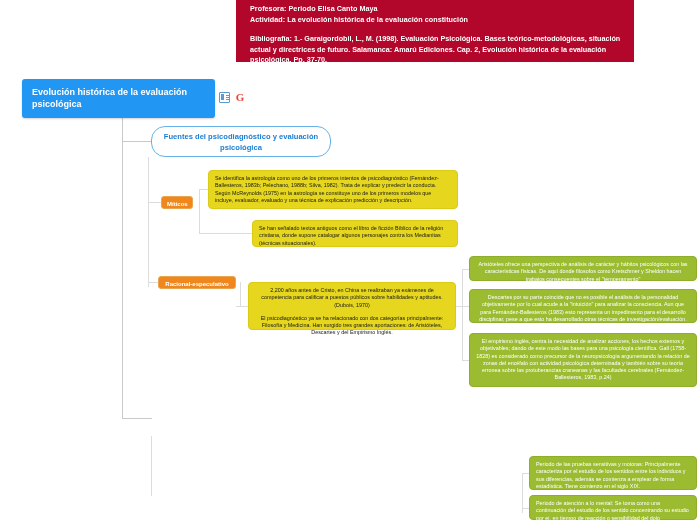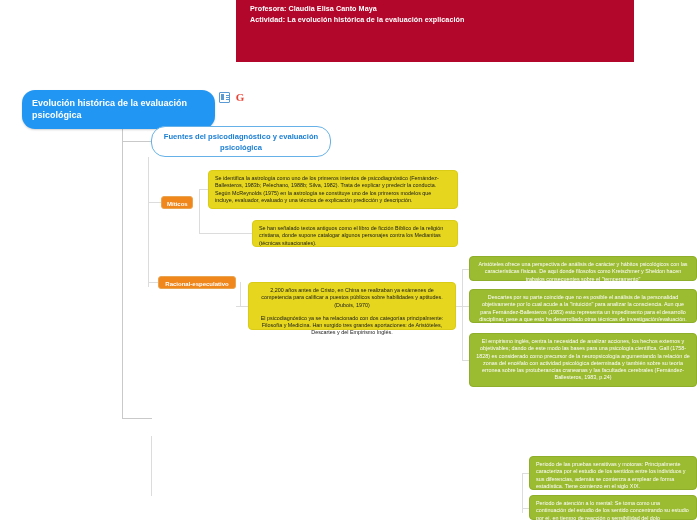--- a/index.html
+++ b/index.html
@@ -43,29 +43,28 @@
   }
 
   
   .root-node {
     position: absolute;
     left: 22px;
     top: 79px;
     width: 193px;
     height: 39px;
     background: #2196f3;
-    border-radius: 13px;
+    border-radius: 3px;
     box-sizing: border-box;
     padding: 7px 10px;
     color: #ffffff;
     font-size: 9px;
     font-weight: bold;
     line-height: 12px;
     box-shadow: 0 1px 2px rgba(0,0,0,0.18);
-    margin-top: 11px;
   }
   .root-icons {
     position: absolute;
     left: 219px;
     top: 91px;
     display: flex;
     gap: 4px;
     align-items: center;
   }
   .icon-note {
@@ -209,22 +208,23 @@
   <div class="conn conn-h conn-light" style="left:456px; top:306px; width:7px;"></div>
   <div class="conn conn-h conn-light" style="left:462px; top:269px; width:8px;"></div>
   <div class="conn conn-h conn-light" style="left:462px; top:306px; width:8px;"></div>
   <div class="conn conn-h conn-light" style="left:462px; top:360px; width:8px;"></div>
   <div class="conn conn-v conn-light" style="left:151px; top:436px; height:60px;"></div>
   <div class="conn conn-v conn-light" style="left:522px; top:473px; height:40px;"></div>
   <div class="conn conn-h conn-light" style="left:522px; top:473px; width:8px;"></div>
   <div class="conn conn-h conn-light" style="left:522px; top:508px; width:8px;"></div>
 
   <div class="banner">
-    <div class="banner-line">Profesora: Claudia Elisa Canto Maya</div>
-    <div class="banner-line">Actividad: La evolución histórica de la evaluación explicación</div>
+    <div class="banner-line">Profesora: Periodo Elisa Canto Maya</div>
+    <div class="banner-line">Actividad: La evolución histórica de la evaluación constitución</div>
+    <div class="banner-bib">Bibliografía: 1.- Garaigordobil, L., M. (1998). Evaluación Psicológica. Bases teórico-metodológicas, situación actual y directrices de futuro. Salamanca: Amarú Ediciones. Cap. 2, Evolución histórica de la evaluación psicológica. Pp. 37-70.</div>
   </div>
 
   <div class="root-node">
     <span>Evolución histórica de la evaluación psicológica</span>
   </div>
   <div class="root-icons">
     <span class="icon-note"></span>
     <span class="icon-google">G</span>
   </div>
 

